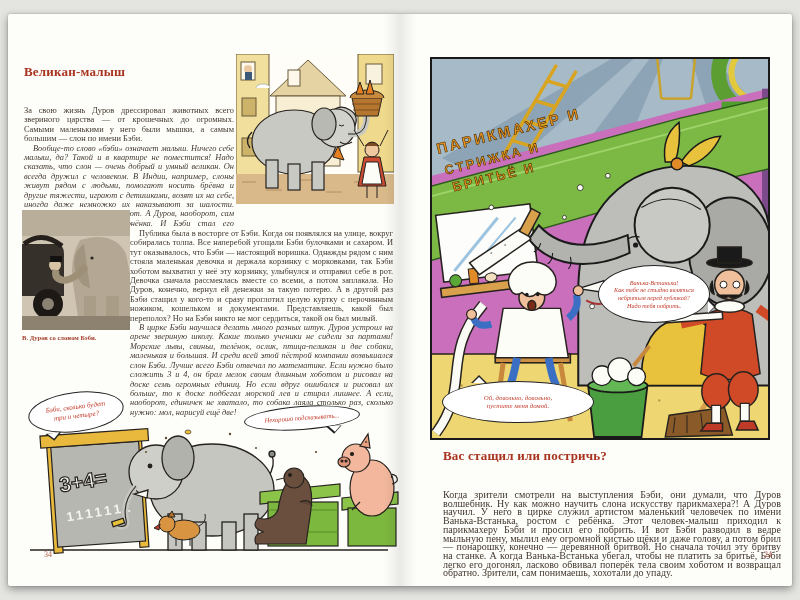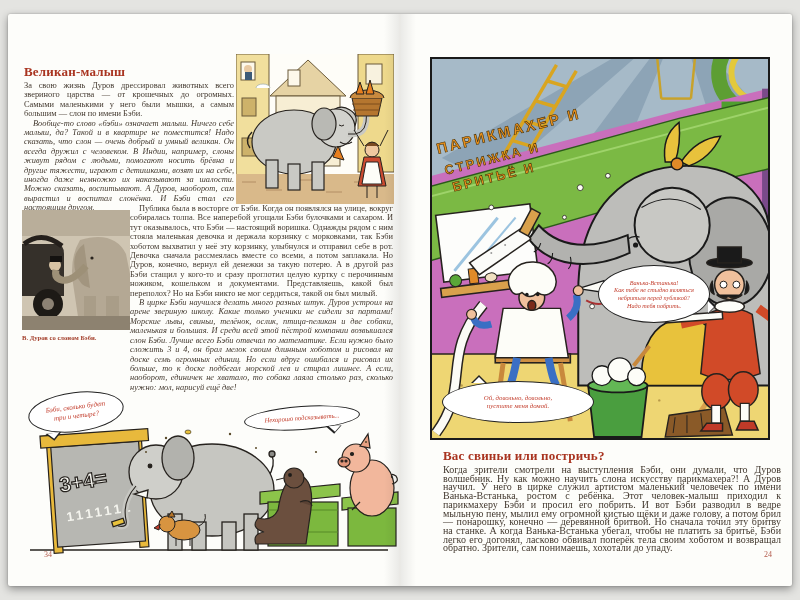--- a/index.html
+++ b/index.html
@@ -9,21 +9,21 @@
 
   .spread { position:absolute; left:8px; top:14px; width:784px; height:572px;
             background:#fdfdfa; box-shadow:0 3px 9px rgba(0,0,0,.38), 0 0 2px rgba(0,0,0,.25);
             border-radius:2px; }
   .fold { position:absolute; left:376px; top:0; width:32px; height:572px;
           background:linear-gradient(90deg, rgba(0,0,0,0) 0%, rgba(0,0,0,.07) 45%, rgba(90,80,70,.12) 50%, rgba(0,0,0,.07) 55%, rgba(0,0,0,0) 100%); }
 
   .abs { position:absolute; }
 
   h2.head { font-size:13px; font-weight:bold; color:#a93420; letter-spacing:.2px; }
-  .bodytext { font-size:8.4px; line-height:9.4px; color:#42382e; text-align:justify; hyphens:auto; }
+  .bodytext { font-size:8.4px; line-height:9.4px; color:#42382e; text-align:justify; hyphens:auto;margin-top:25px; }
   .bodytext p + p { text-indent:9px;font-style:italic; }
   .indent { text-indent:9px; }
   .caption { font-size:6.6px; color:#a23c28; font-weight:bold; }
   .pagenum { font-size:8px; color:#b2594a; }
 
   .illus { overflow:hidden; }
   .frame { border:2px solid #1a1a1a; background:#fff; }
 
   .bubble { position:absolute; background:#fff; border:1.2px solid #222;
             border-radius:50%; display:flex; align-items:center; justify-content:center;
@@ -397,21 +397,21 @@
       </svg>
 
       <div class="bubble tail-r" style="left:166px;top:206px;width:112px;height:58px;font-size:6.2px;">Ванька-Встанька!
 Как тебе не стыдно являться
 небритым перед публикой?
 Надо тебя побрить.</div>
       <div class="bubble tail-t" style="left:10px;top:322px;width:152px;height:42px;font-size:6.8px;">Ой, довольно, довольно,
 пустите меня домой.</div>
     </div>
 
-    <h2 class="head abs" style="left:43px;top:434px;">Вас свиньи или постричь?</h2>
+    <h2 class="head abs" style="left:43px;top:434px;">Вас стащил или постричь?</h2>
 
     <div class="bodytext abs" style="left:43px;top:452px;width:338px;font-size:10px;line-height:8.7px;">
       <p>Когда зрители смотрели на выступления Бэби, они думали, что Дуров волшебник. Ну как можно научить слона искусству парикмахера?! А Дуров научил. У него в цирке служил артистом маленький человечек по имени Ванька-Встанька, ростом с ребёнка. Этот человек-малыш приходил к парикмахеру Бэби и просил его побрить. И вот Бэби разводил в ведре мыльную пену, мылил ему огромной кистью щёки и даже голову, а потом брил — понарошку, конечно — деревянной бритвой. Но сначала точил эту бритву на станке. А когда Ванька-Встанька убегал, чтобы не платить за бритьё, Бэби легко его догонял, ласково обвивал поперёк тела своим хоботом и возвращал обратно. Зрители, сам понимаешь, хохотали до упаду.</p>
     </div>
 
     <div class="pagenum abs" style="left:364px;top:536px;">24</div>
   </div>
 
   <div class="fold"></div>
 </div>

